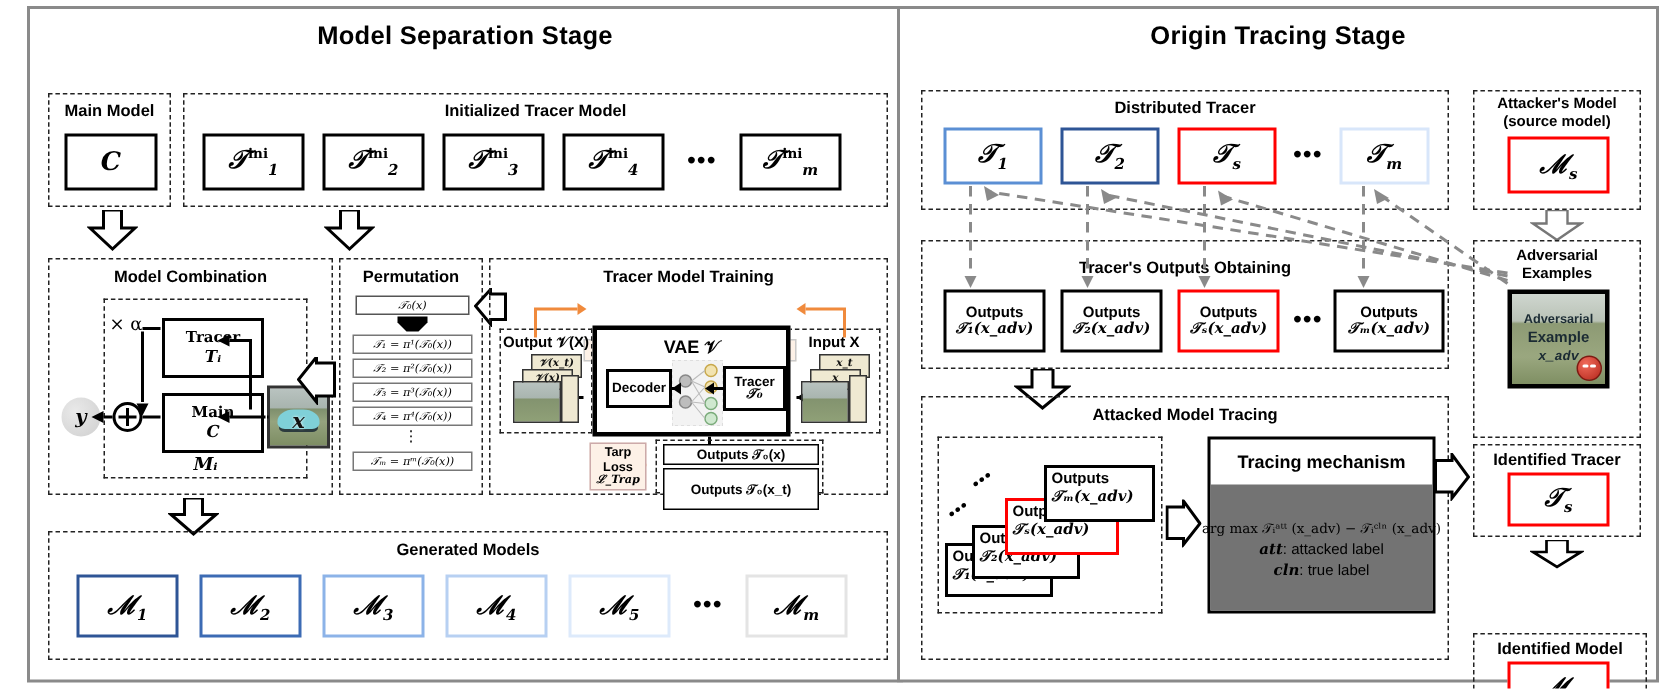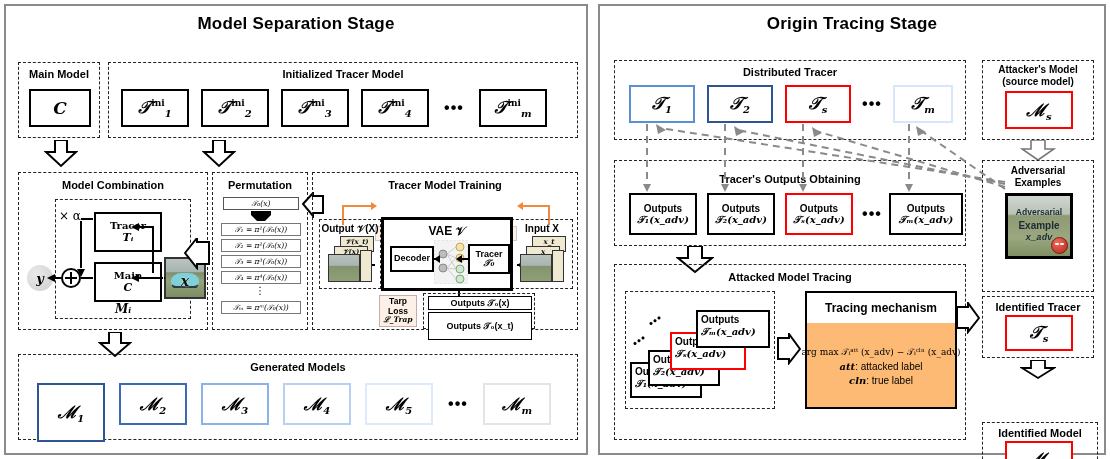--- a/index.html
+++ b/index.html
@@ -11,21 +11,21 @@
     color:#000;
     overflow:hidden;
   }
   .canvas { position:relative; width:1110px; height:459px; }
 
   
   .panel {
     position:absolute; top:4px; height:451px;
     border:2px solid #8a8a8a; background:#fff;
   }
-  #panel-left  { left:4px;  width:584px; }
+  #panel-left  { left:18px;  width:584px; }
   #panel-right { left:598px; width:508px; }
 
   .stage-title {
     position:absolute; left:0; right:0; text-align:center;
     font-weight:bold; font-size:17px; letter-spacing:.2px;
   }
 
   
   .dgroup {
     position:absolute; border:1.3px dashed #222; background:transparent;
@@ -153,21 +153,21 @@
 
   
   .ov { position:absolute; left:0; top:0; pointer-events:none; }
 
   
   .mech {
     position:absolute; border:2.6px solid #000; background:#fff;
   }
   .mechtitle { position:absolute; left:0; right:0; text-align:center; font-weight:bold; font-size:12px; }
   .mechbody {
-    position:absolute; left:0; right:0; background:#fdba74;
+    position:absolute; left:0; right:0; background:#737373;
     display:flex; flex-direction:column; align-items:center; justify-content:center;
     gap:3px; padding-top:3px;
   }
   .formula { font-family:"DejaVu Serif", serif; font-size:9px; white-space:nowrap; }
   .legend { font-size:10px; }
   .legend b { font-family:"DejaVu Serif", serif; font-style:italic; }
 
   
   .sbox {
     position:absolute; border:2.4px solid #000; background:#fff;
@@ -412,21 +412,21 @@
     </div>
 
     <div class="fatarrow" style="left:92px; top:326px;">
       <svg width="34" height="26" viewBox="0 0 34 26">
         <polygon points="11,0 23,0 23,11 32,11 17,24 2,11 11,11" fill="#fff" stroke="#000" stroke-width="2"></polygon>
       </svg>
     </div>
 
     <div class="dgroup" style="left:12px; top:348px; width:560px; height:86px;">
       <div class="glabel" style="top:6px;">Generated Models</div>
-      <div class="mbox" style="left:18px;  top:28px; width:68px; height:59px; border:2.4px solid #2e5596;">
+      <div class="mbox" style="left:18px;  top:28px; width:68px; height:42px; border:2.4px solid #2e5596;">
         <span class="sym">ℳ<span class="sub">1</span></span>
       </div>
       <div class="mbox" style="left:100px; top:28px; width:68px; height:42px; border:2.4px solid #3c6bb4;">
         <span class="sym">ℳ<span class="sub">2</span></span>
       </div>
       <div class="mbox" style="left:182px; top:28px; width:68px; height:42px; border:2.4px solid #8cb3e8;">
         <span class="sym">ℳ<span class="sub">3</span></span>
       </div>
       <div class="mbox" style="left:264px; top:28px; width:68px; height:42px; border:2.4px solid #b7d0f2;">
         <span class="sym">ℳ<span class="sub">4</span></span>

